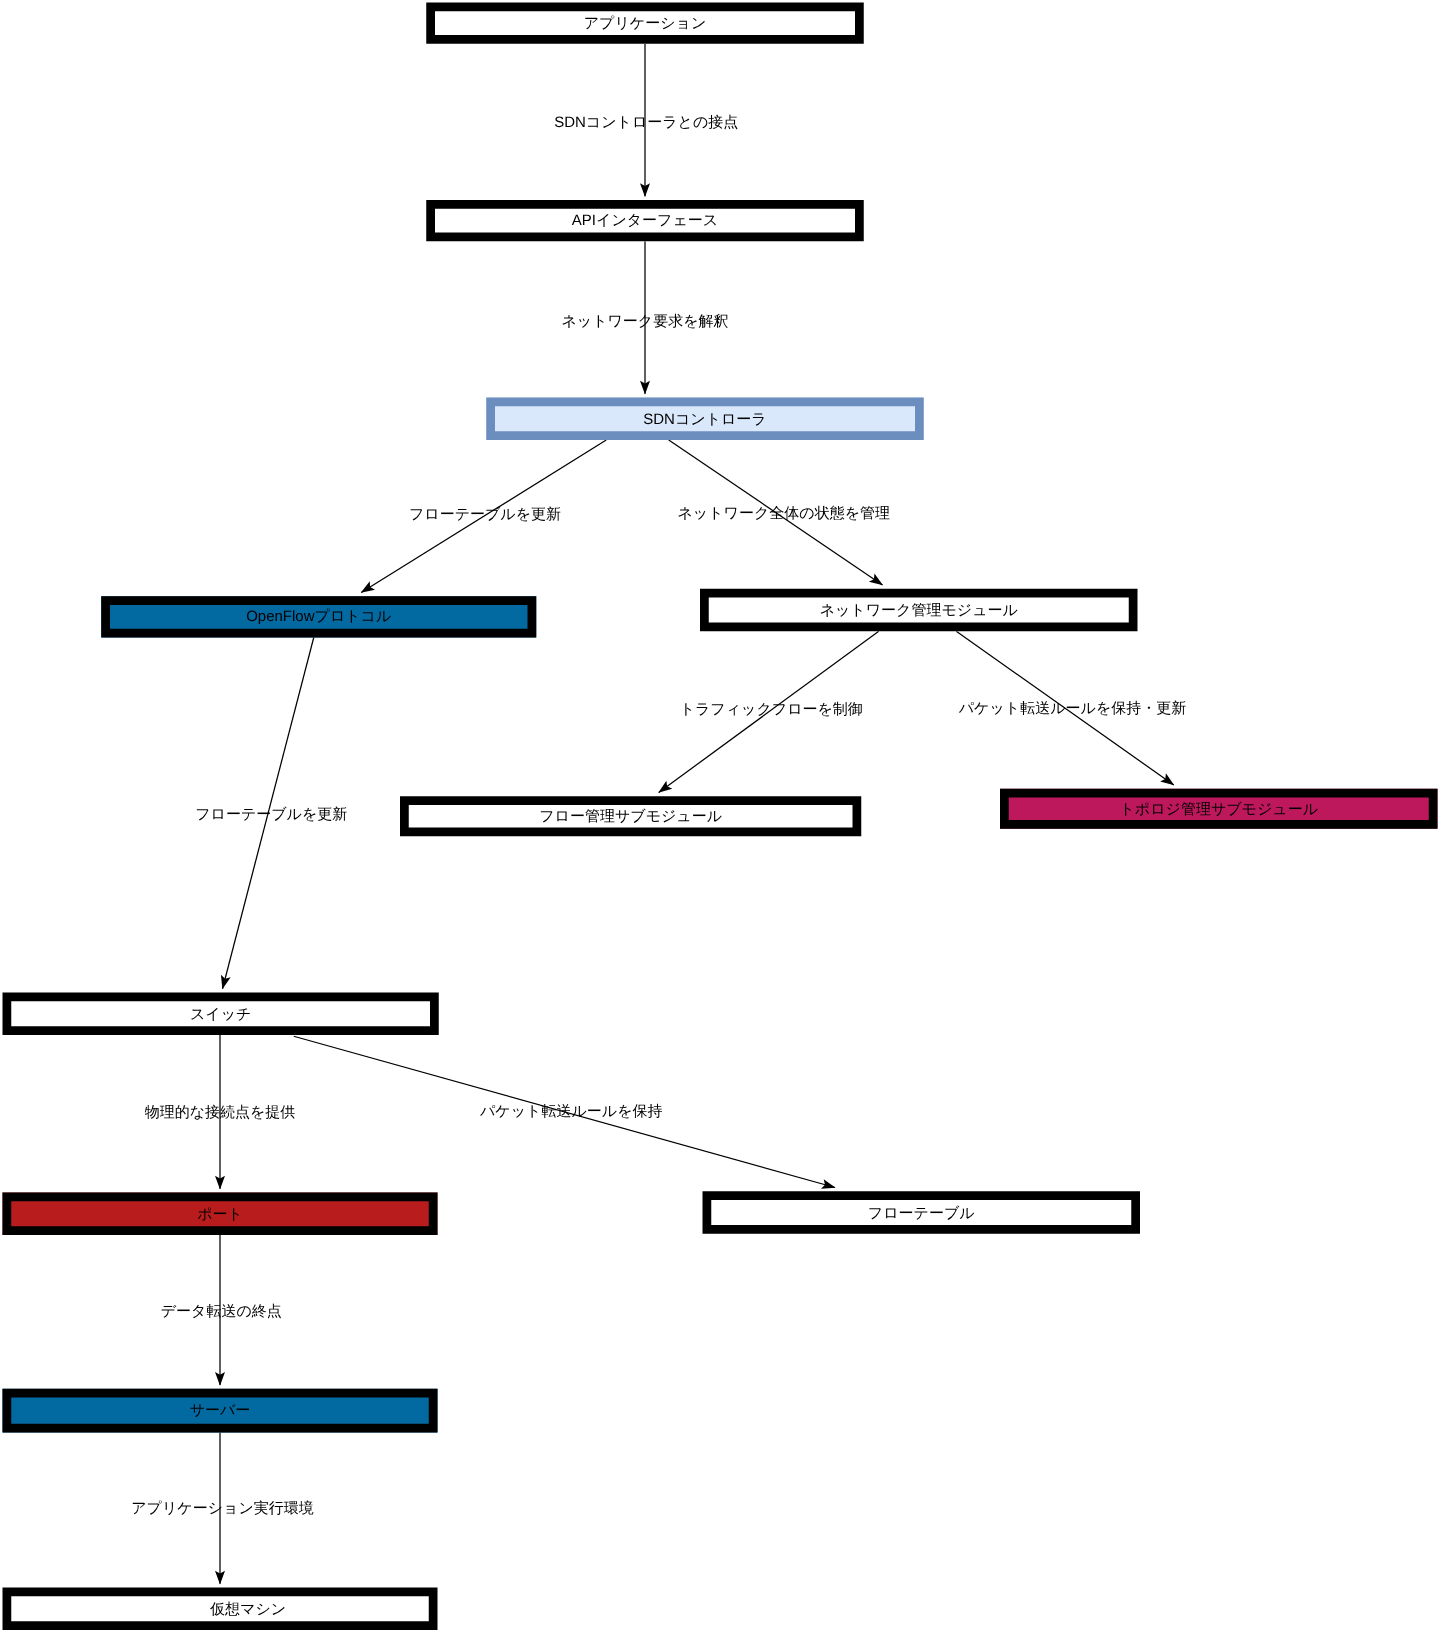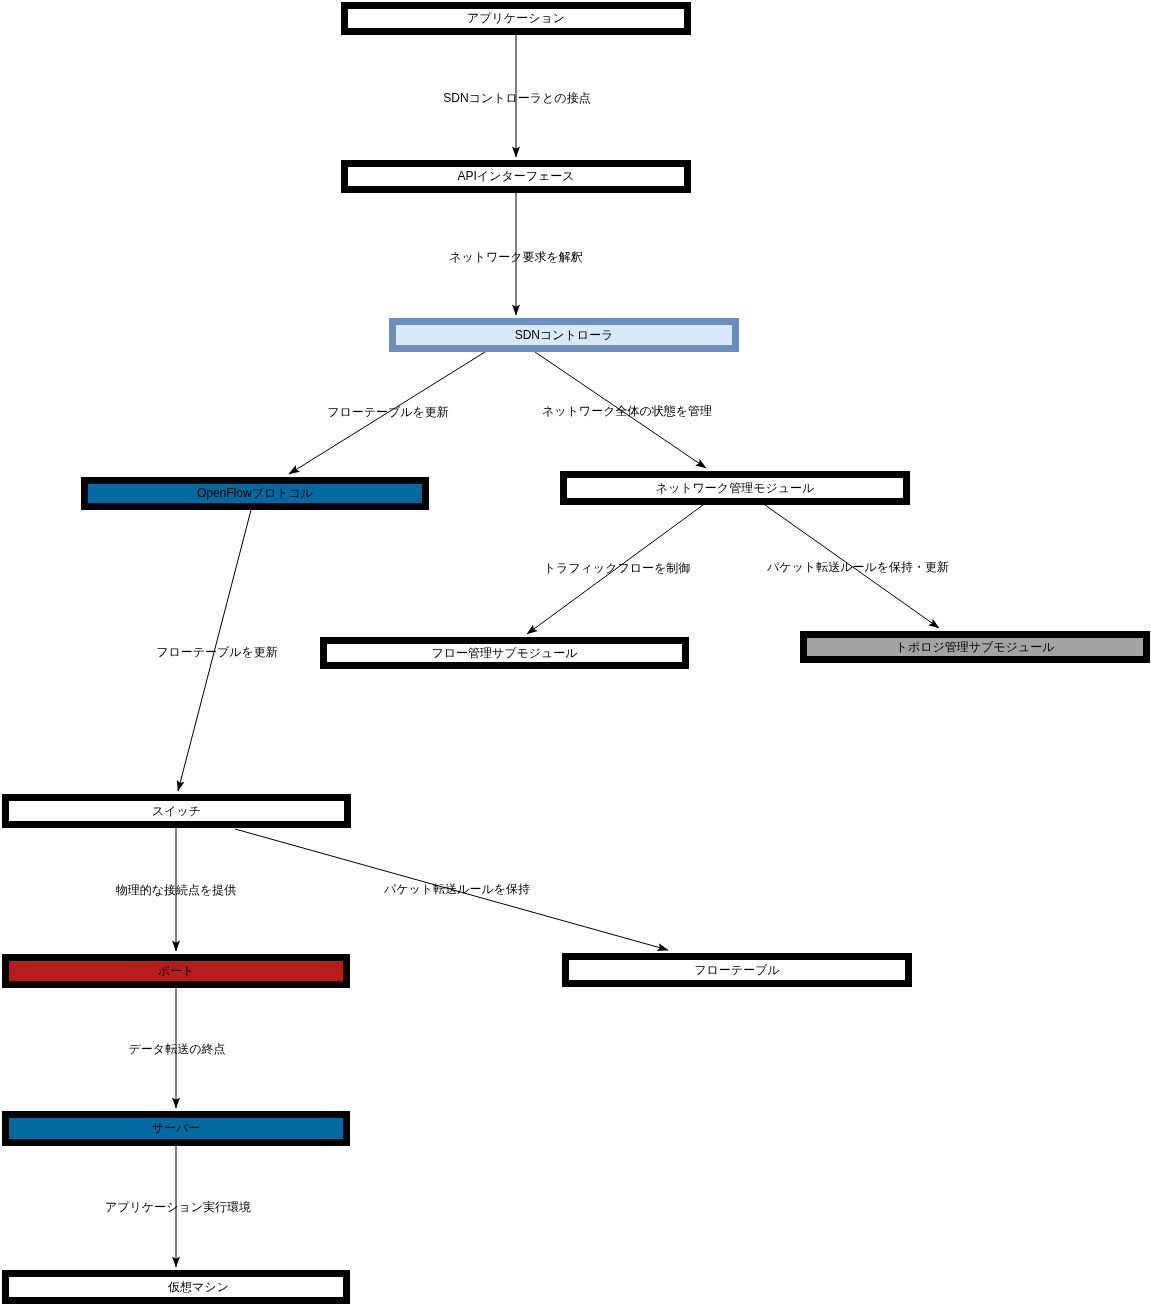--- a/index.html
+++ b/index.html
@@ -69,21 +69,21 @@
         <line x1="176" y1="1146" x2="176" y2="1267" stroke="#000000" stroke-width="1" marker-end="url(#arrowhead)"></line>
       </g>
   </svg>
   <div id="node-layer">
       <div class="node" style="left: 341px; top: 2px; width: 350px; height: 33px; background: rgb(255, 255, 255); border-color: rgb(0, 0, 0); color: rgb(0, 0, 0);">アプリケーション</div>
       <div class="node" style="left: 341px; top: 160px; width: 350px; height: 33px; background: rgb(255, 255, 255); border-color: rgb(0, 0, 0); color: rgb(0, 0, 0);">APIインターフェース</div>
       <div class="node highlight" style="left: 341px; top: 318px; width: 350px; height: 34px; background: rgb(218, 232, 252); border-color: rgb(108, 142, 191); color: rgb(0, 0, 0);">SDNコントローラ</div>
       <div class="node" style="left: 81px; top: 477px; width: 348px; height: 33px; background: #0369a1; border-color: rgb(0, 0, 0); color: rgb(0, 0, 0);">OpenFlowプロトコル</div>
       <div class="node" style="left: 560px; top: 471px; width: 350px; height: 34px; background: rgb(255, 255, 255); border-color: rgb(0, 0, 0); color: rgb(0, 0, 0);">ネットワーク管理モジュール</div>
       <div class="node" style="left: 320px; top: 637px; width: 369px; height: 32px; background: rgb(255, 255, 255); border-color: rgb(0, 0, 0); color: rgb(0, 0, 0);">フロー管理サブモジュール</div>
-      <div class="node" style="left: 800px; top: 631px; width: 350px; height: 32px; background: #a3a3a3; border-color: rgb(0, 0, 0); color: rgb(0, 0, 0);">トポロジ管理サブモジュール</div>
+      <div class="node" style="left: 800px; top: 631px; width: 350px; height: 32px; background: #be185d; border-color: rgb(0, 0, 0); color: rgb(0, 0, 0);">トポロジ管理サブモジュール</div>
       <div class="node" style="left: 2px; top: 794px; width: 349px; height: 34px; background: rgb(255, 255, 255); border-color: rgb(0, 0, 0); color: rgb(0, 0, 0);">スイッチ</div>
       <div class="node" style="left: 2px; top: 954px; width: 348px; height: 34px; background: #b91c1c; border-color: rgb(0, 0, 0); color: rgb(0, 0, 0);">ポート</div>
       <div class="node" style="left: 562px; top: 953px; width: 350px; height: 34px; background: rgb(255, 255, 255); border-color: rgb(0, 0, 0); color: rgb(0, 0, 0);">フローテーブル</div>
       <div class="node" style="left: 2px; top: 1111px; width: 348px; height: 35px; background: #0369a1; border-color: rgb(0, 0, 0); color: rgb(0, 0, 0);">サーバー</div>
       <div class="node" style="left: 2px; top: 1270px; width: 348px; height: 34px; background: rgb(255, 255, 255); border-color: rgb(0, 0, 0); color: rgb(0, 0, 0); padding-left: 45px;">仮想マシン</div>
     </div>
   <div id="label-layer">
       <div class="edge-label" style="left: 517px; top: 98px; color: rgb(0, 0, 0);">SDNコントローラとの接点</div>
       <div class="edge-label" style="left: 516px; top: 257px; color: rgb(0, 0, 0);">ネットワーク要求を解釈</div>
       <div class="edge-label" style="left: 388px; top: 412px; color: rgb(0, 0, 0);">フローテーブルを更新</div>

